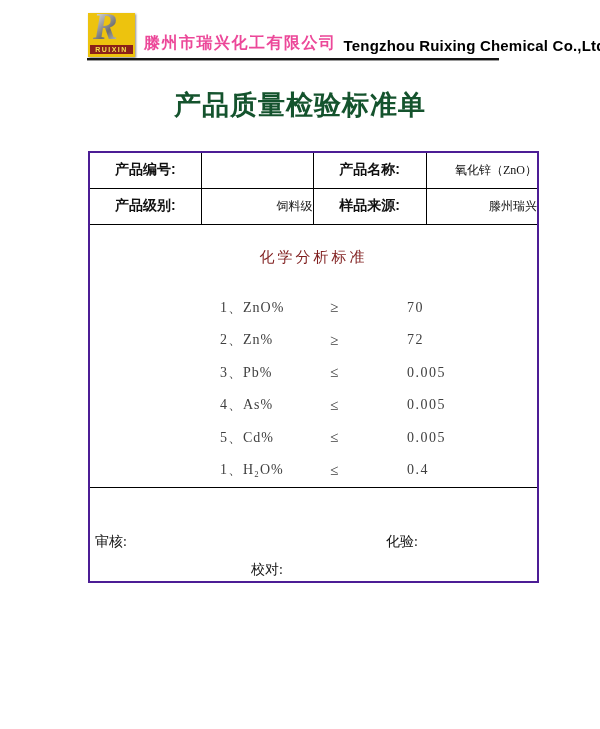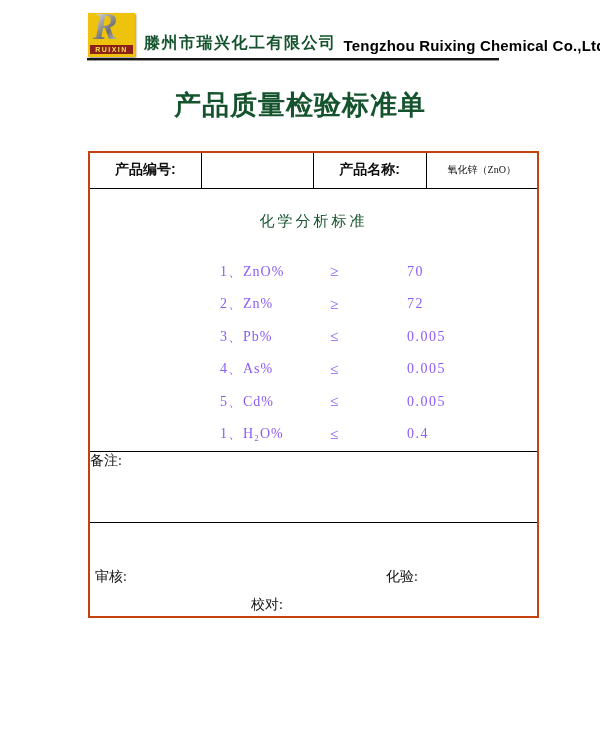--- a/index.html
+++ b/index.html
@@ -23,21 +23,21 @@
     background:linear-gradient(135deg,#f5f5f5 0%,#9d9d9d 40%,#6f6f6f 60%,#e0e0e0 100%);
     -webkit-background-clip:text; background-clip:text; color:transparent;
   }
   .logo-band {
     position:absolute; left:2px; right:2px; bottom:3px; height:9px;
     background:#8B2118; color:#F6E24B; font-size:7px; font-weight:bold;
     letter-spacing:1.5px; text-align:center; line-height:9px;
   }
   .company-cn {
     font-family:Liberation Mono, monospace; font-weight:bold; font-size:16px;
-    color:#14532d; letter-spacing:1.5px; padding-bottom:3px; white-space:nowrap;
+    color:#ec4899; letter-spacing:1.5px; padding-bottom:3px; white-space:nowrap;
   }
   .company-en {
     font-family:"Liberation Sans", sans-serif; font-weight:bold; font-size:15px;
     color:#000; margin-left:7px; padding-bottom:3px; letter-spacing:0.2px; white-space:nowrap;
   }
   .header-rule {
     position:absolute; left:87px; top:58px; width:412px; height:2px;
     background:#151515; border-bottom:1px solid #9a9a9a;
   }
 
@@ -45,42 +45,42 @@
   .page-title {
     position:absolute; left:0; top:87px; width:600px; text-align:center;
     font-size:27px; font-weight:bold; letter-spacing:1px; color:#14532d;
   }
 
   
   table.doc {
     position:absolute; left:88px; top:151px; width:449px;
     border-collapse:collapse; table-layout:fixed;
   }
-  table.doc { border:2px solid #c2410c;padding-left:28px; }
+  table.doc { border:2px solid #4c1d95;padding-left:28px; }
   table.doc td { border:1px solid #000; padding:0; }
   tr.info-row { height:36px; }
   td.cell-label {
     font-weight:bold; font-size:14px; text-align:center;
     font-family:"Liberation Sans", sans-serif;
   }
   td.cell-value {
-    font-size:10px; text-align:center;
+    font-size:12px; text-align:right;
     font-family:"Liberation Serif", serif;
   }
 
   
   td.analysis-cell { height:259px; vertical-align:top; }
   .analysis-heading {
     margin-top:23px; text-align:center; font-size:15px; letter-spacing:3px;
-    font-family:"Liberation Serif", serif; color:#14532d;
+    font-family:"Liberation Serif", serif; color:#7f1d1d;
   }
   .analysis-items { margin-top:25px; }
   .analysis-item {
     display:flex; align-items:center; height:32.5px; padding-left:130px;
-    font-family:"Liberation Serif", serif; font-size:14px; color:#8b5cf6;
+    font-family:"Liberation Serif", serif; font-size:14px; color:#404040;
   }
   .item-name { width:110px; letter-spacing:1px; }
   .item-relation { width:77px; font-size:15px; }
   .item-value { letter-spacing:1.5px; }
 
   
   td.remarks-cell {
     height:70px; vertical-align:top; padding:12px 0 0 7px;
     font-family:"Liberation Serif", serif; font-size:14px;
   }
@@ -120,20 +120,26 @@
         <col style="width:112px">
       </colgroup>
 
     <tbody>
         <tr class="info-row">
       <td class="cell-label">产品编号:</td>
       <td class="cell-value"></td>
       <td class="cell-label">产品名称:</td>
       <td class="cell-value">氧化锌（ZnO）</td>
     </tr>
+    <tr class="info-row">
+      <td class="cell-label">产品级别:</td>
+      <td class="cell-value">饲料级</td>
+      <td class="cell-label">样品来源:</td>
+      <td class="cell-value">滕州瑞兴</td>
+    </tr>
 
     <tr>
       <td class="analysis-cell" colspan="4">
         <div class="analysis-heading">化学分析标准</div>
         <div class="analysis-items">
           <div class="analysis-item">
             <span class="item-name">1、ZnO%</span>
             <span class="item-relation">≥</span>
             <span class="item-value">70</span>
           </div>
@@ -159,25 +165,20 @@
           </div>
           <div class="analysis-item">
             <span class="item-name">1、H₂O%</span>
             <span class="item-relation">≤</span>
             <span class="item-value">0.4</span>
           </div>
         </div>
       </td>
     </tr>
 
-    <tr>
-      <td class="remarks-cell" colspan="4">
-        <span>备注:</span>
-      </td>
-    </tr>
 
     <tr>
       <td class="signature-cell" colspan="4">
         <span class="sig sig-review">审核:</span>
         <span class="sig sig-proofread">校对:</span>
         <span class="sig sig-assay">化验:</span>
       </td>
     </tr>
   </tbody>
     </table>

